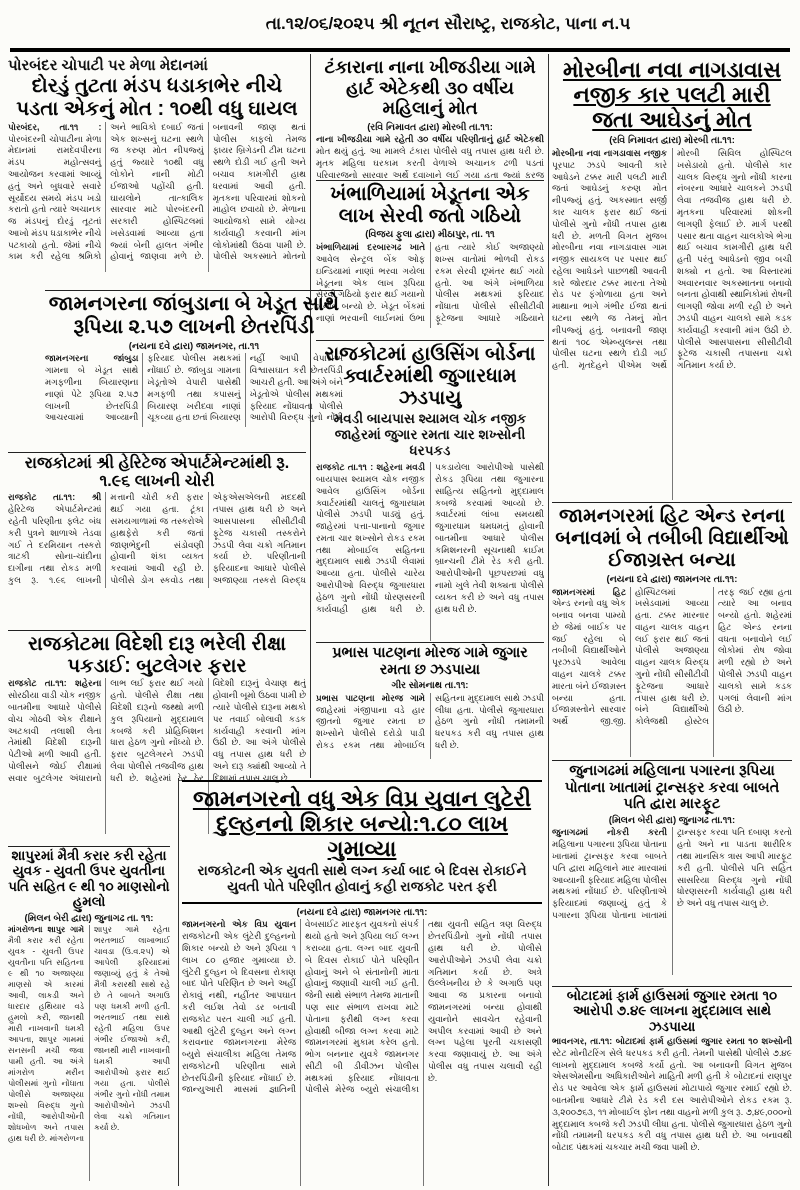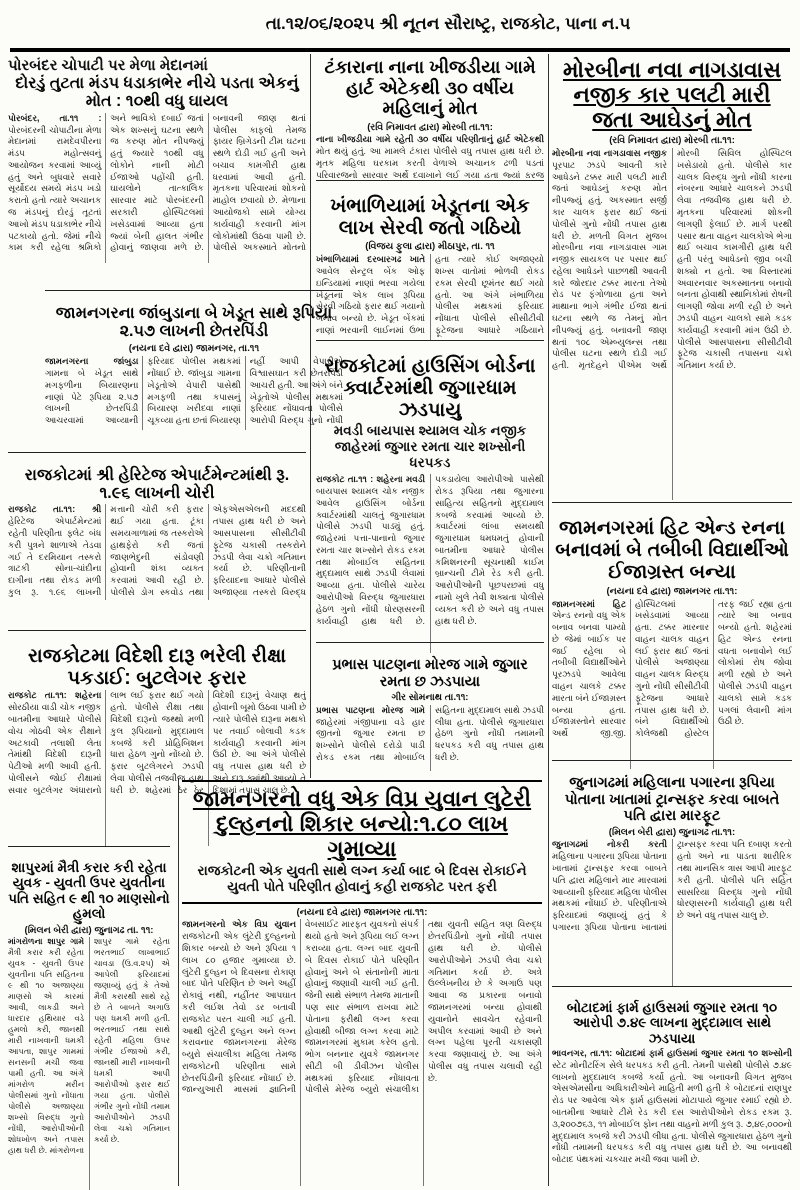--- a/index.html
+++ b/index.html
@@ -18,24 +18,24 @@
   }
   .mast-text{
     position:absolute;left:0;top:14px;width:100%;
     text-align:center;font-weight:bold;font-size:17px;color:#0a0a0a;padding-left:48px;
   }
   .mast-rule{
     position:absolute;left:10px;top:48px;width:780px;height:4px;background:#000;
   }
   .vline{position:absolute;width:1px;background:#333;}
   .art{position:absolute;overflow:hidden;}
-  .rtop{border-top:1px solid #222;padding-top:12px;}
+  .rtop{border-top:1px solid #222;padding-top:0;}
   .kicker{font-size:15px;font-weight:bold;text-align:left;line-height:1.15;}
   .hl{font-weight:bold;text-align:center;margin:1px 0 2px 0;line-height:1.14;color:#050505;letter-spacing:0;}
-  .hl23{font-size:16px;}
+  .hl23{font-size:20px;}
   .hl22{font-size:22px;text-decoration:underline;}
   .hl20{font-size:19.5px;}
   .hl18{font-size:18px;}
   .hl16{font-size:16px;}
   .hl145{font-size:14.5px;}
   .hl135{font-size:13.5px;}
   .subhead{font-weight:bold;text-align:center;font-size:13.5px;line-height:1.2;margin:1px 0 3px 0;}
   .byline{font-size:9.5px;font-weight:bold;text-align:center;margin:1px 0 2px 0;line-height:1.25;}
   .body{
     font-size:8.8px;line-height:1.34;text-align:justify;color:#161616;

